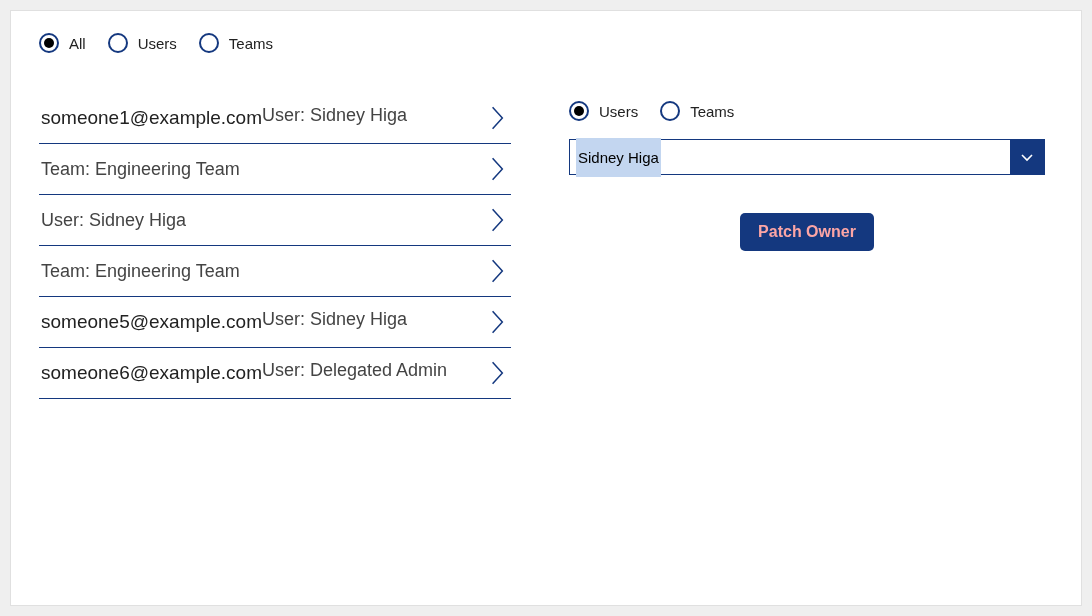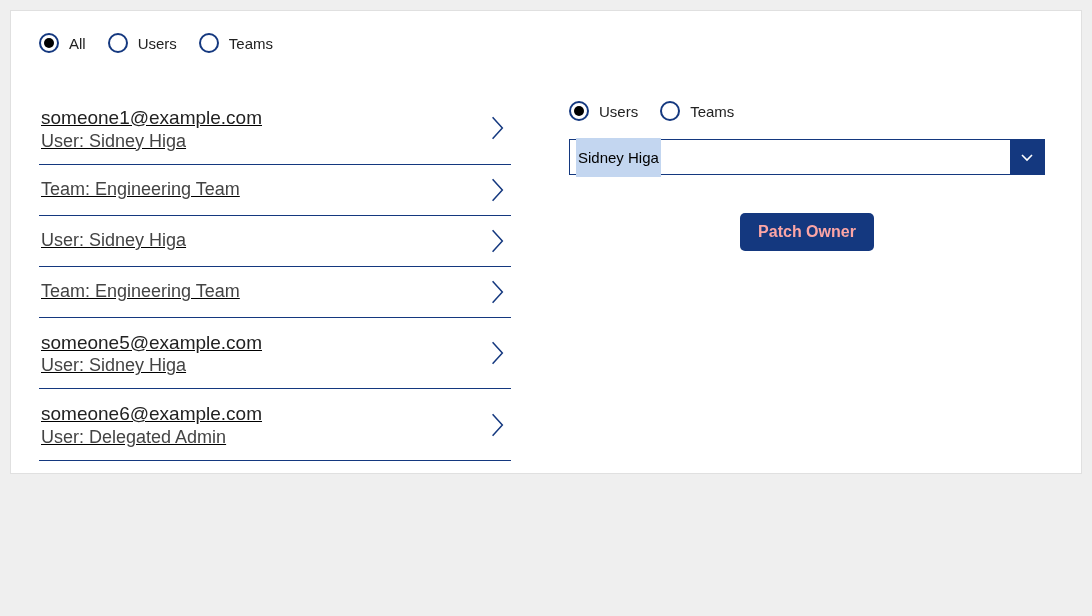--- a/index.html
+++ b/index.html
@@ -8,21 +8,21 @@
       box-sizing: border-box;
       font-family: "Segoe UI", Arial, sans-serif;
     }
     body {
       background: #efefef;
       padding: 10px;
     }
     .app {
       background: #fff;
       width: 1072px;
-      height: 464px;
+      height: 596px;
       border: 1px solid #e0e0e0;
       position: relative;
       overflow: hidden;
     }
 
     
     .top-filter {
       display: flex;
       align-items: center;
       gap: 22px;
@@ -90,22 +90,21 @@
     .list-item {
       display: flex;
       align-items: center;
       justify-content: space-between;
       border-bottom: 1px solid #14387f;
       padding: 12px 6px 12px 2px;
       cursor: pointer;
     }
     .list-item .texts {
       display: flex;
-      flex-direction: column;
-      text-decoration: underline;
+      flex-direction: row;
     }
     .list-item .email {
       font-size: 19px;
       font-weight: 400;
       color: #222;
       line-height: 1.35;
     }
     .list-item .owner {
       font-size: 18px;
       font-weight: 300;

